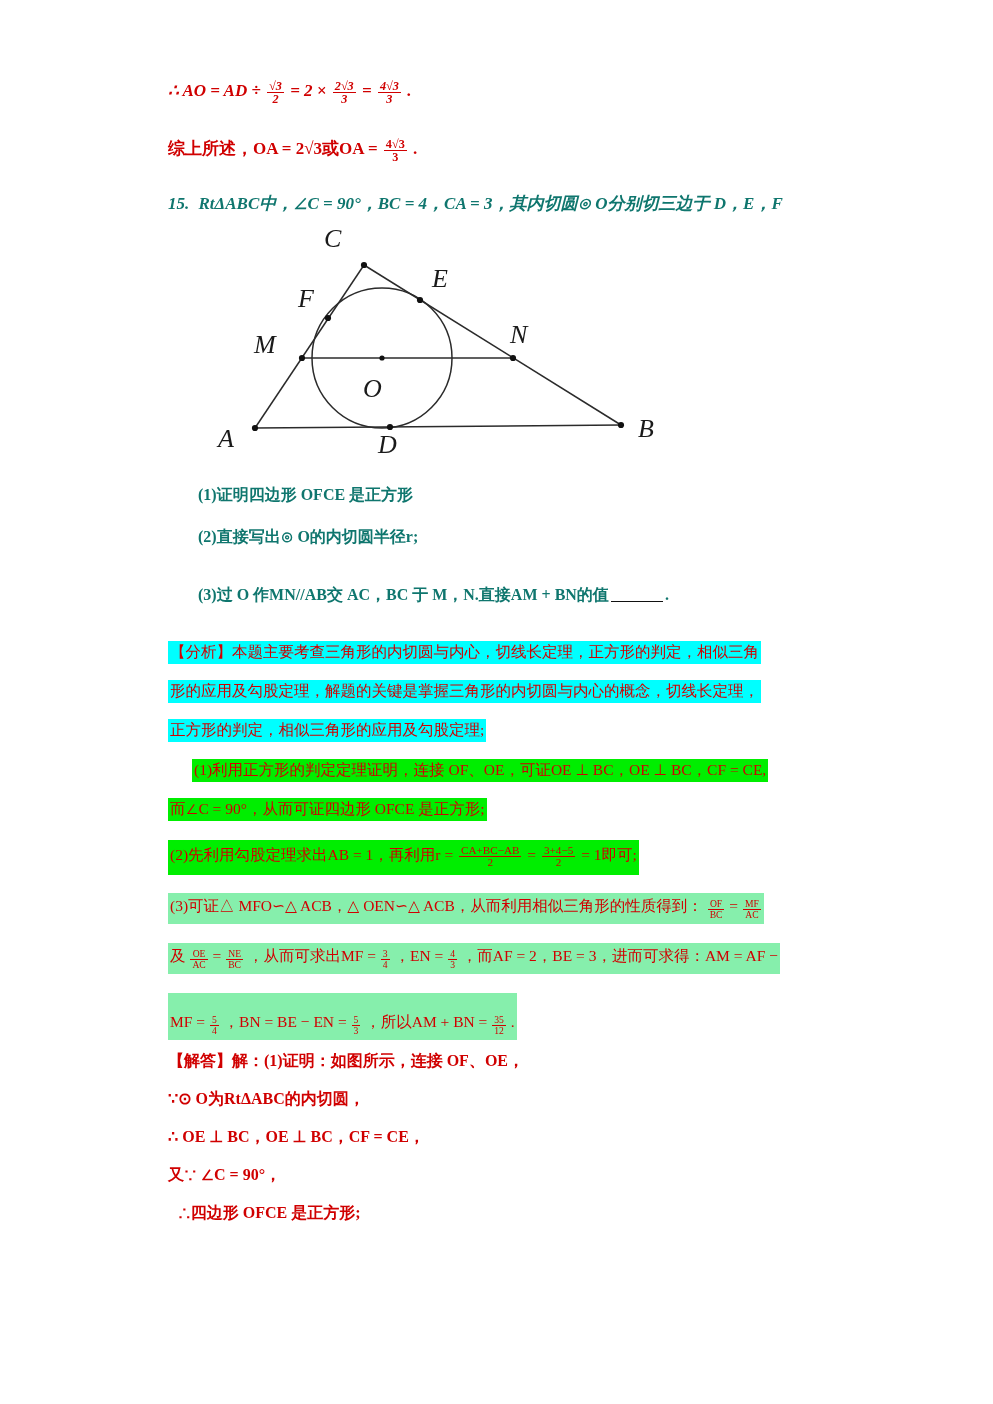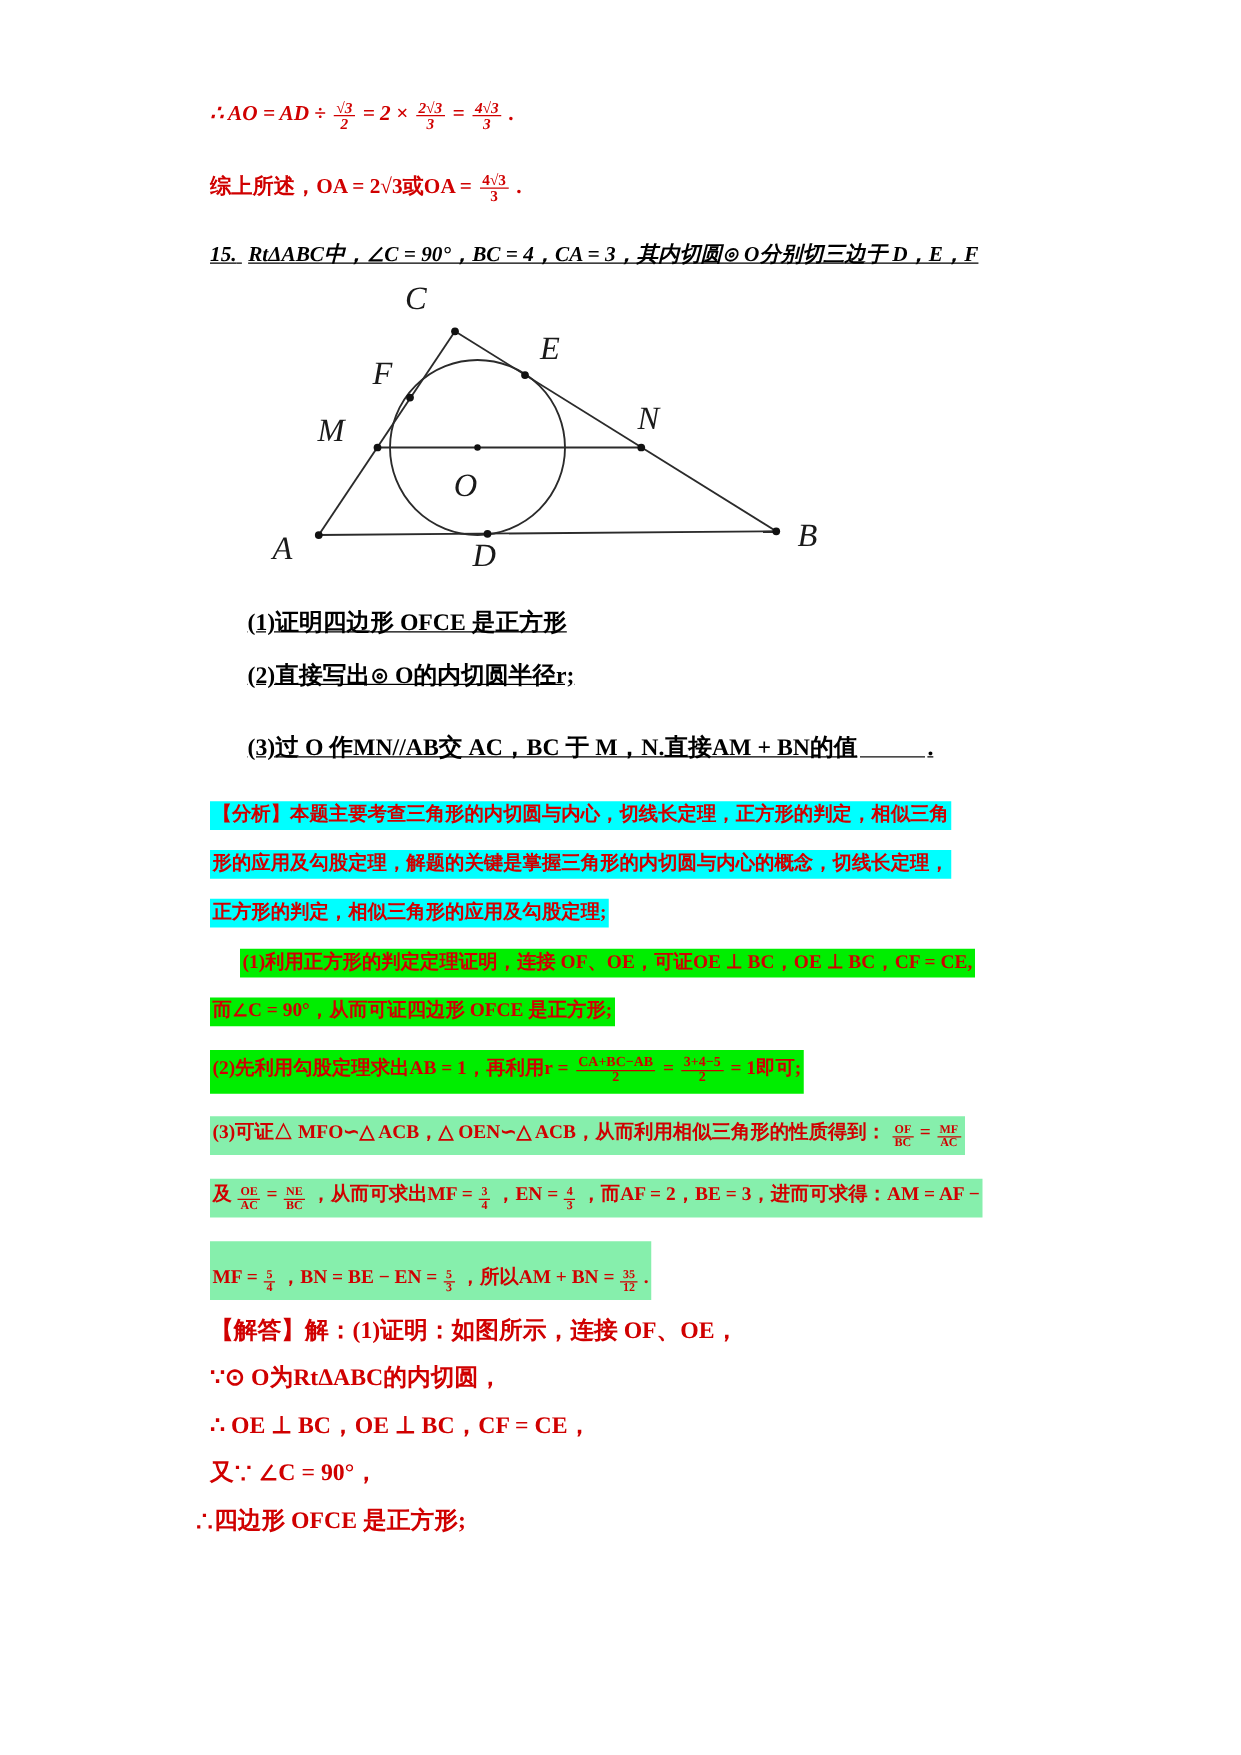--- a/index.html
+++ b/index.html
@@ -5,36 +5,36 @@
   html,body{margin:0;padding:0;}
   body{
     width:993px;height:1404px;background:#ffffff;
     font-family:"Liberation Serif", serif;
     position:relative;overflow:hidden;
   }
   .page{position:absolute;left:0;top:0;width:993px;height:1074px;}
 
   
   .red{color:#d00000;}
-  .blk{color:#000000;text-decoration:underline;}
+  .blk{color:#0f766e;}
   .ln{position:absolute;white-space:nowrap;font-weight:bold;}
-  .s16{font-size:19px;}
+  .s16{font-size:16px;}
   .s17{font-size:17px;}
   .it{font-style:italic;}
 
   
   .frac{display:inline-block;vertical-align:-0.42em;text-align:center;line-height:1.02;margin:0 2px;}
   .frac .num{display:block;font-size:0.72em;padding:0 2px;border-bottom:1.1px solid currentColor;}
   .frac .den{display:block;font-size:0.72em;padding:0 2px;}
   .sfrac{display:inline-block;vertical-align:-0.42em;text-align:center;line-height:1.02;margin:0 1px;}
   .sfrac .num{display:block;font-size:0.62em;padding:0 2px;border-bottom:1px solid currentColor;}
   .sfrac .den{display:block;font-size:0.62em;padding:0 2px;}
 
   
-  .hl{position:absolute;white-space:nowrap;font-weight:bold;font-size:15.5px;
+  .hl{position:absolute;white-space:nowrap;font-weight:normal;font-size:15.5px;
       color:#d00000;padding:2px 2px 3px 2px;line-height:1.15;}
   .cyan{background:#00ffff;}
   .green{background:#00ee00;}
   .yellow{background:#86efac;}
 
   
   #geo{position:absolute;left:180px;top:222px;width:520px;height:250px;}
   .glabel{position:absolute;font-style:italic;font-family:"Liberation Serif",serif;
           color:#1a1a1a;font-size:26px;}
   .blank{display:inline-block;border-bottom:1.4px solid #111;width:52px;height:0.9em;
@@ -190,15 +190,15 @@
       <span class="num">35</span>
       <span class="den">12</span>
     </span>
     <span>.</span>
   </div>
 
   <div class="ln s16 red" style="left:168px;top:1051px;">【解答】解：(1)证明：如图所示，连接 OF、OE，</div>
   <div class="ln s16 red" style="left:168px;top:1089px;">∵⊙ O为RtΔABC的内切圆，</div>
   <div class="ln s16 red" style="left:168px;top:1127px;">∴ OE ⊥ BC，OE ⊥ BC，CF = CE，</div>
   <div class="ln s16 red" style="left:168px;top:1165px;">又∵ ∠C = 90°，</div>
-  <div class="ln s16 red" style="left:156px;top:1203px;">∴四边形 OFCE 是正方形;</div>
+  <div class="ln s16 red" style="left:178px;top:1203px;">∴四边形 OFCE 是正方形;</div>
 
 </div>
 
 </body></html>

